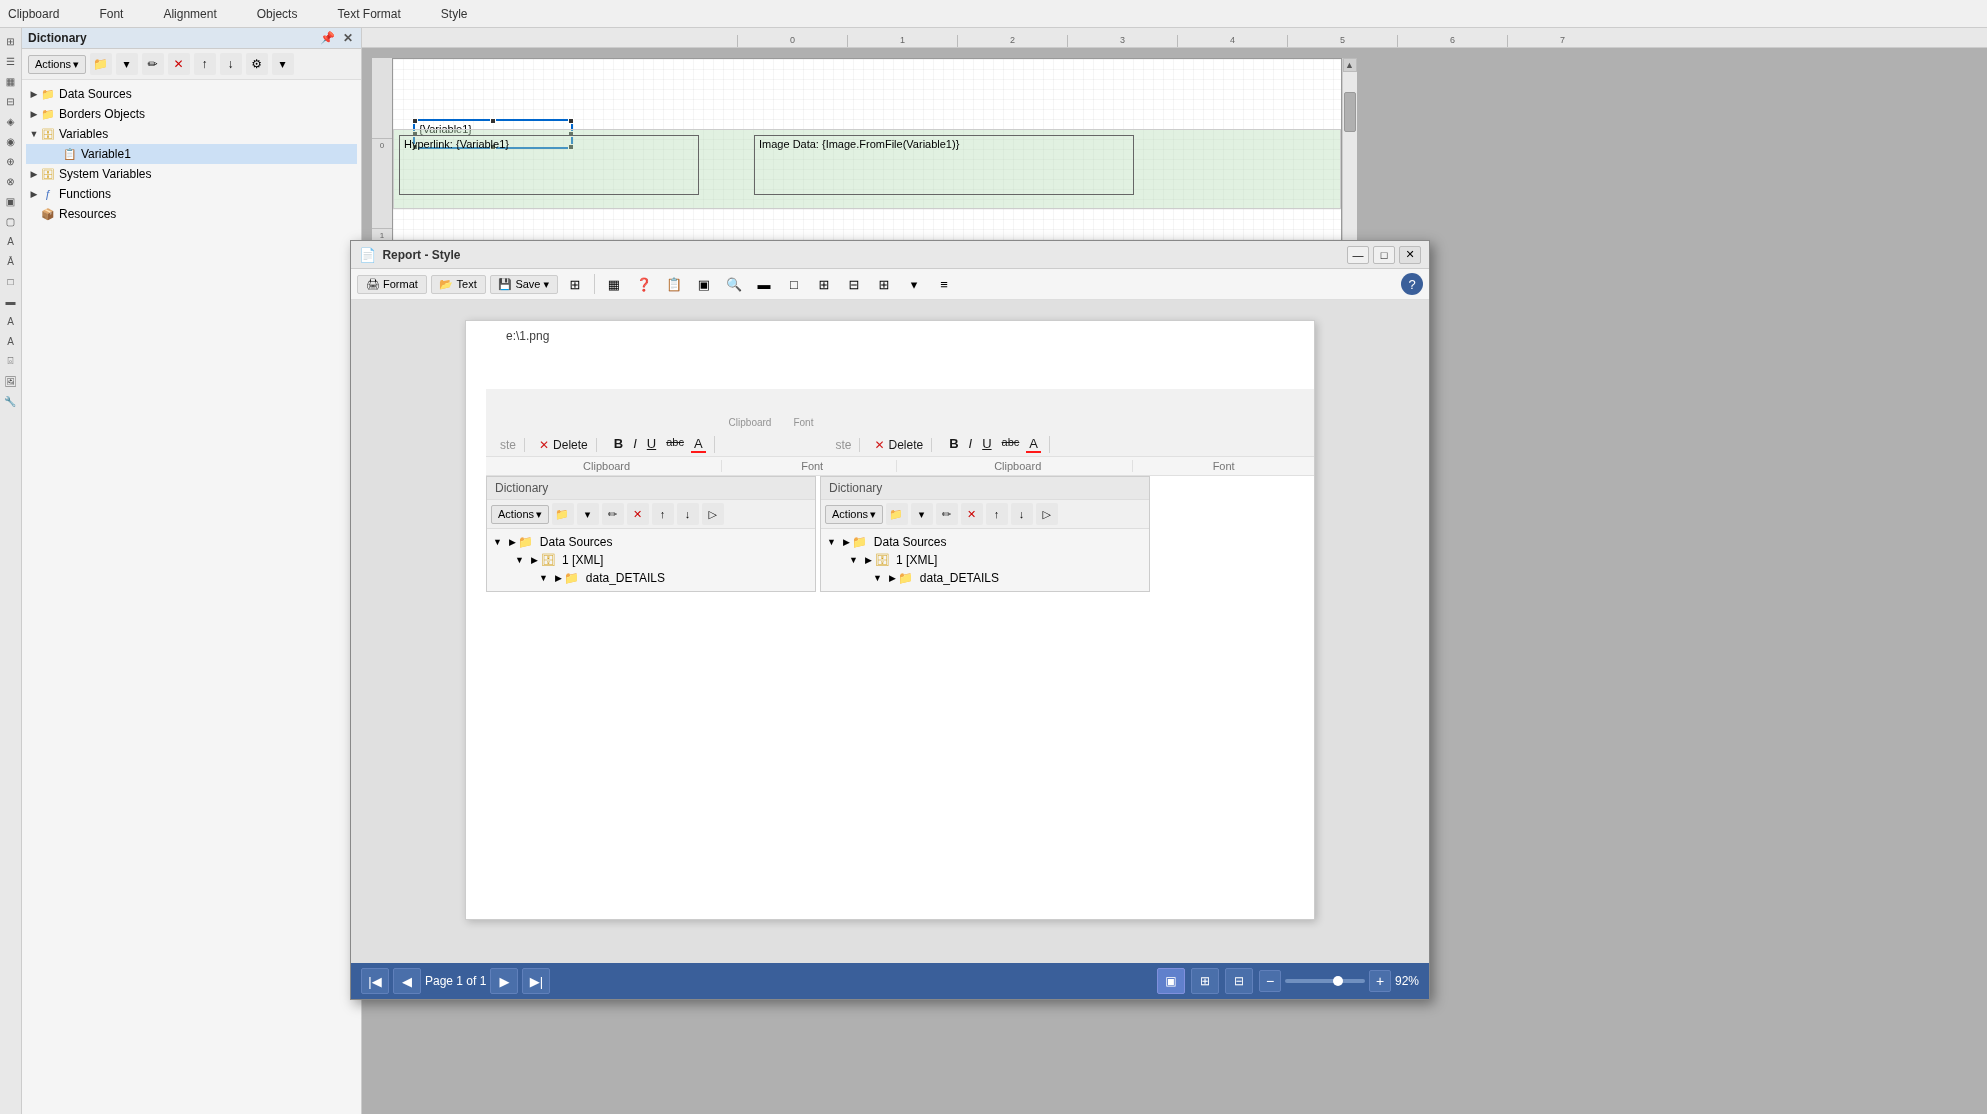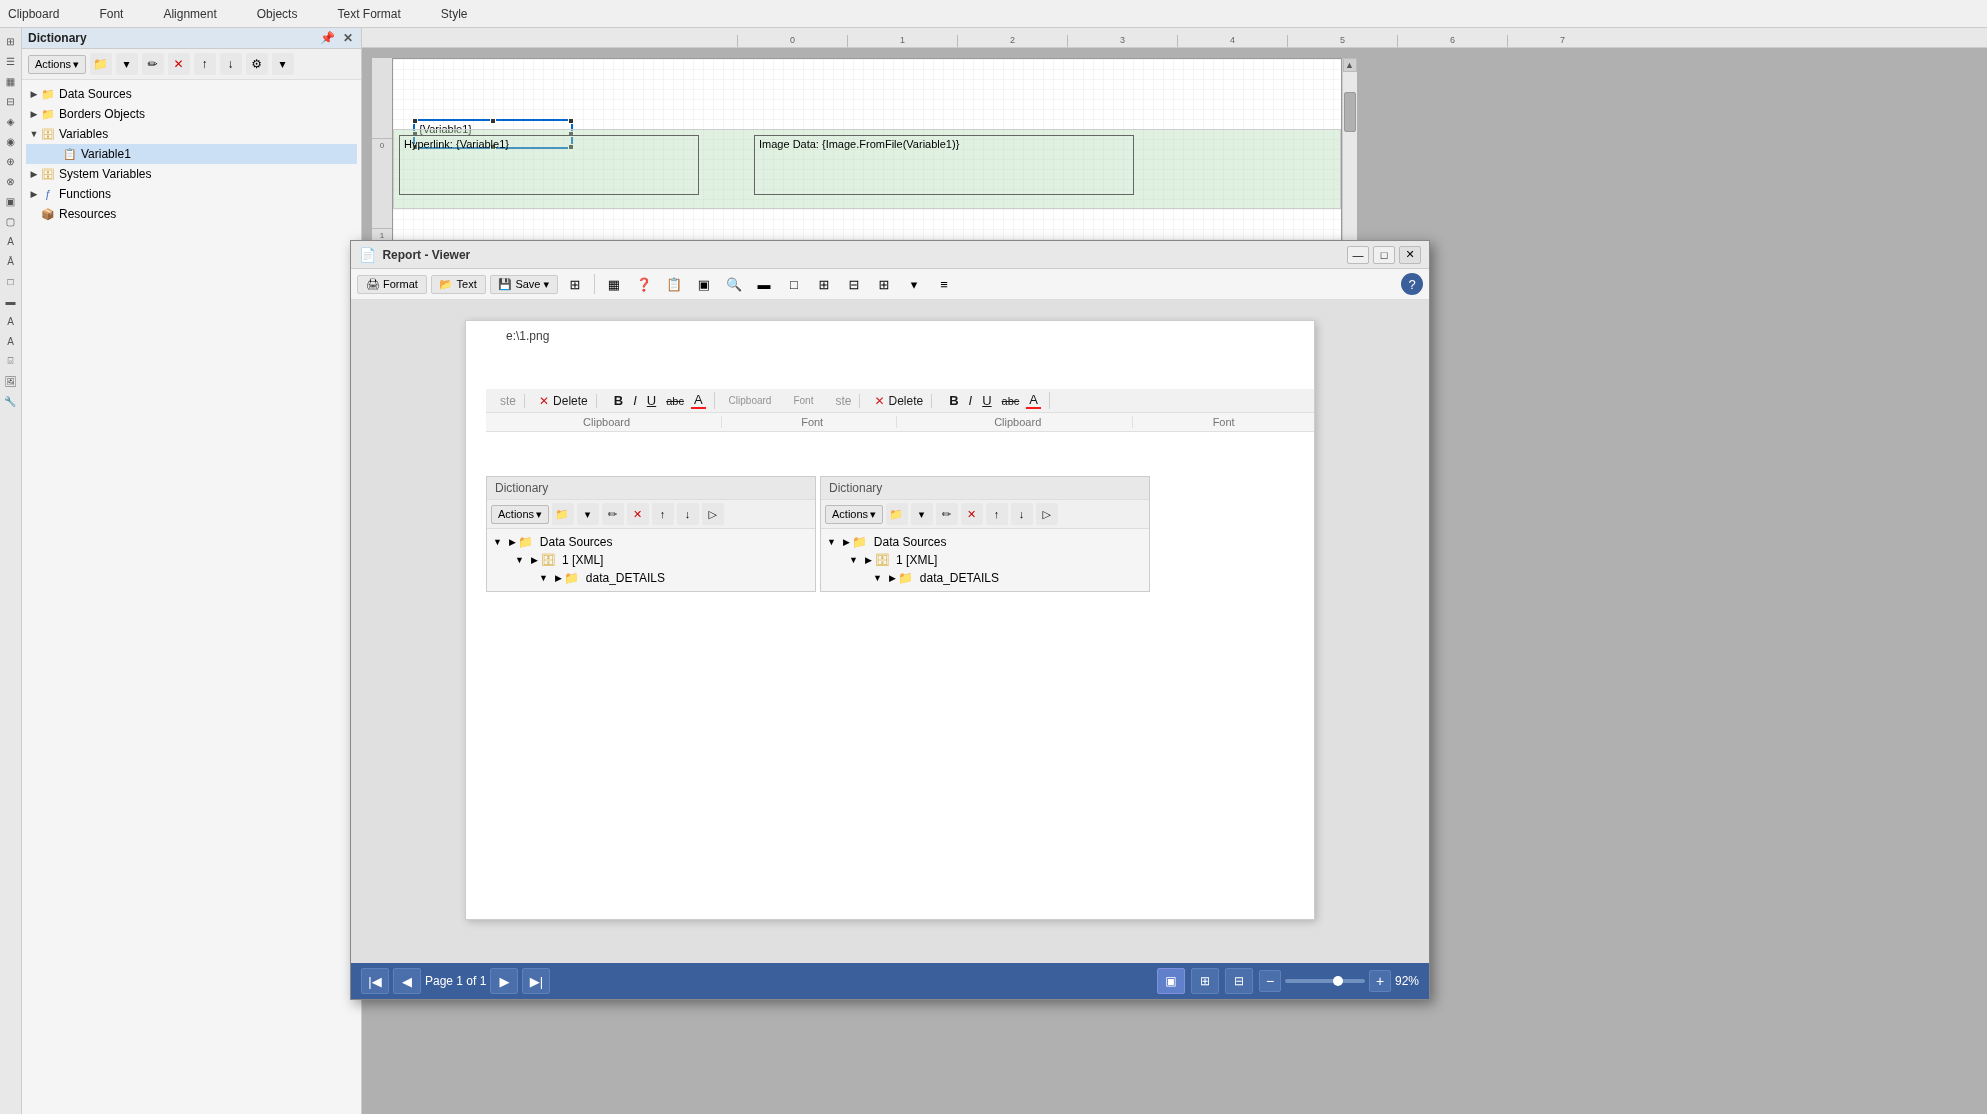--- a/index.html
+++ b/index.html
@@ -501,24 +501,24 @@
       display: flex;
       background: #f0f0f0;
       border-bottom: 1px solid #ddd;
       padding: 3px 6px;
       gap: 6px;
       align-items: center;
       font-size: 12px;
     }
     .ghost-section {
       display: flex;
-      align-items: center;
       gap: 4px;
       padding: 0 8px;
       border-right: 1px solid #ccc;
+      margin-top: 44px;
     }
 
     
     .viewer-dual-dict {
       position: absolute;
       top: 155px;
       left: 20px;
       display: flex;
       gap: 4px;
     }
@@ -736,21 +736,21 @@
       </div>
     </div>
   </div>
 </div>
 
 <div class="viewer-overlay">
 
   <div class="viewer-titlebar">
     <div class="viewer-title">
       <span style="color:#3a5f9a; font-size:14px;">📄</span>
-      <span>Report - Viewer</span>
+      <span>Report - Style</span>
     </div>
     <div class="viewer-win-btns">
       <div class="win-btn">
         <span>—</span>
       </div>
       <div class="win-btn">
         <span>□</span>
       </div>
       <div class="win-btn" style="background:#e0e0e0;">
         <span>✕</span>

